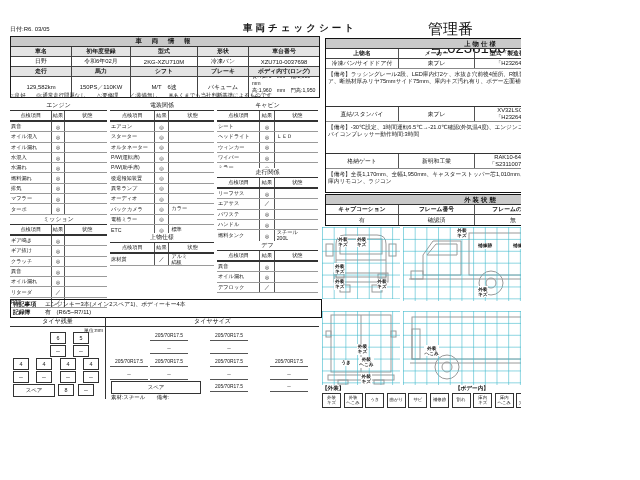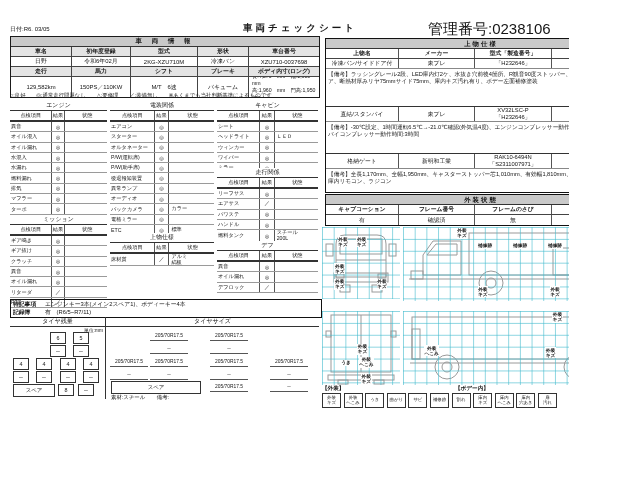--- a/index.html
+++ b/index.html
@@ -1,17 +1,17 @@
 <!DOCTYPE html>
 <html><head>
 <meta charset="utf-8">
 <style>
   html,body{margin:0;padding:0;background:#fff;}
   #page{position:relative;width:521px;height:480px;background:#fff;overflow:hidden;
-        font-family:"Liberation Sans","DejaVu Sans",sans-serif;color:#151515;padding-left:48px;}
+        font-family:"Liberation Sans","DejaVu Sans",sans-serif;color:#151515;}
   .abs{position:absolute;}
   
   #hdr-date{left:10px;top:25px;font-size:6px;}
   #hdr-title{left:0;top:22px;width:600px;text-align:center;font-size:9.5px;font-weight:bold;letter-spacing:3px;}
   #hdr-ctrl{left:428px;top:20px;font-size:15px;}
   
   #vt{left:10px;top:36px;width:308px;border:1.6px solid #1a1a1a;background:#fff;}
   .vt-title{height:9px;background:#c9c9c9;border-bottom:1px solid #333;display:flex;align-items:center;justify-content:center;
             font-size:6.4px;font-weight:bold;letter-spacing:4px;}
   .vt-row{display:flex;height:9px;border-bottom:1px solid #444;}

